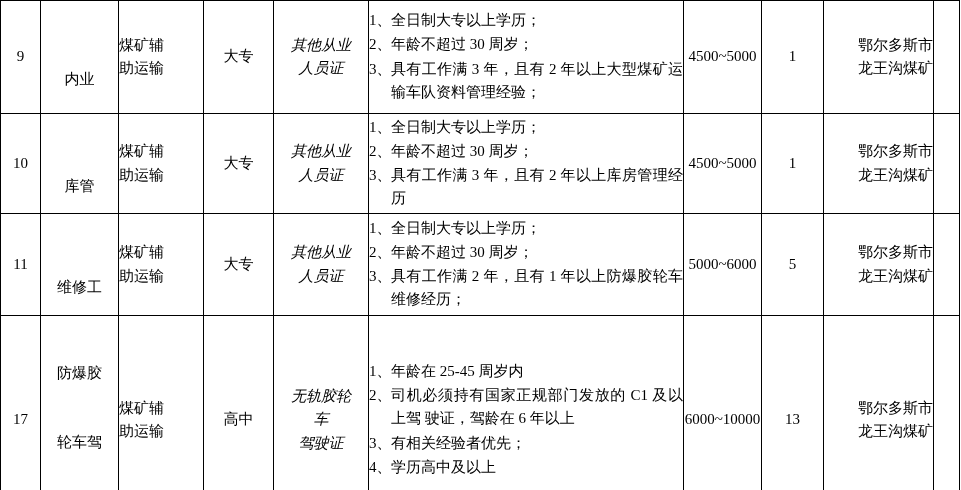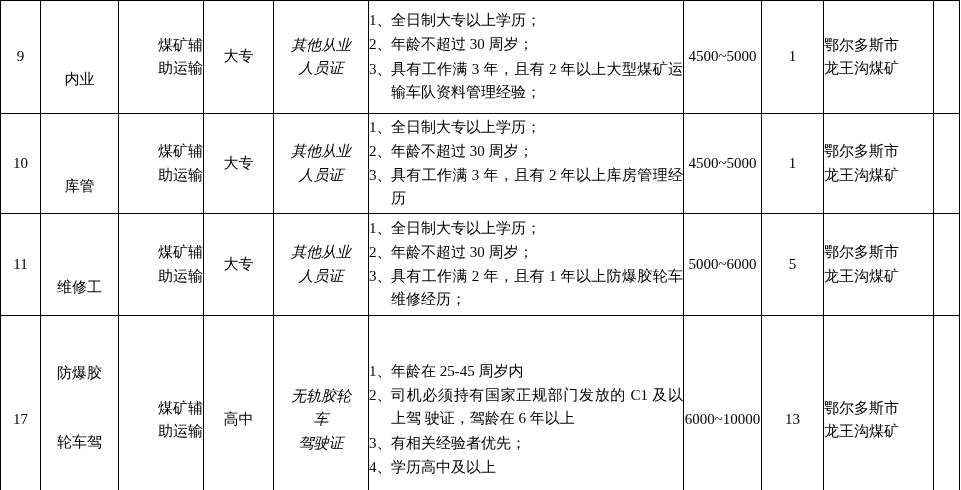--- a/index.html
+++ b/index.html
@@ -67,29 +67,29 @@
   }
   .salary-cell {
     text-align: center;
     padding: 4px 4px;
     word-break: break-all;
   }
   .count-cell {
     text-align: center;
   }
   .place-cell {
-    text-align: left;
+    text-align: right;
     padding: 4px 6px;
     margin-top: 7px;
   }
   .place-cell .line { display: block; white-space: nowrap; }
   .no-cell { text-align: center; }
   .post-cell { text-align: center; padding: 3px 2px; }
   .post-cell .line { display: block; white-space: nowrap; margin-top: 46px; }
-  .type-cell { text-align: right; padding: 3px 2px; margin-left: 16px; }
+  .type-cell { text-align: left; padding: 3px 2px; margin-left: 16px; }
   .type-cell .line { display: block; white-space: nowrap; }
   .cert-cell { text-align: center; padding: 3px 2px; font-style: italic; }
   .cert-cell .line { display: block; white-space: nowrap; }
   .edu-cell { text-align: center; }
 </style>
 </head>
 <body>
 
 <div id="sheet">
   <table class="job-table">

